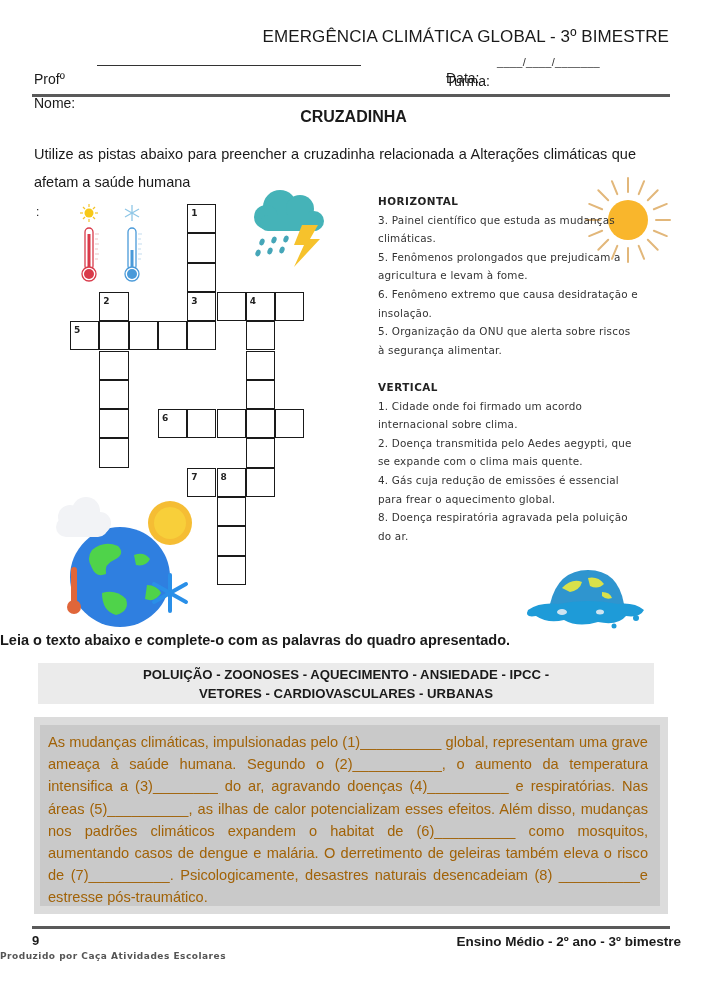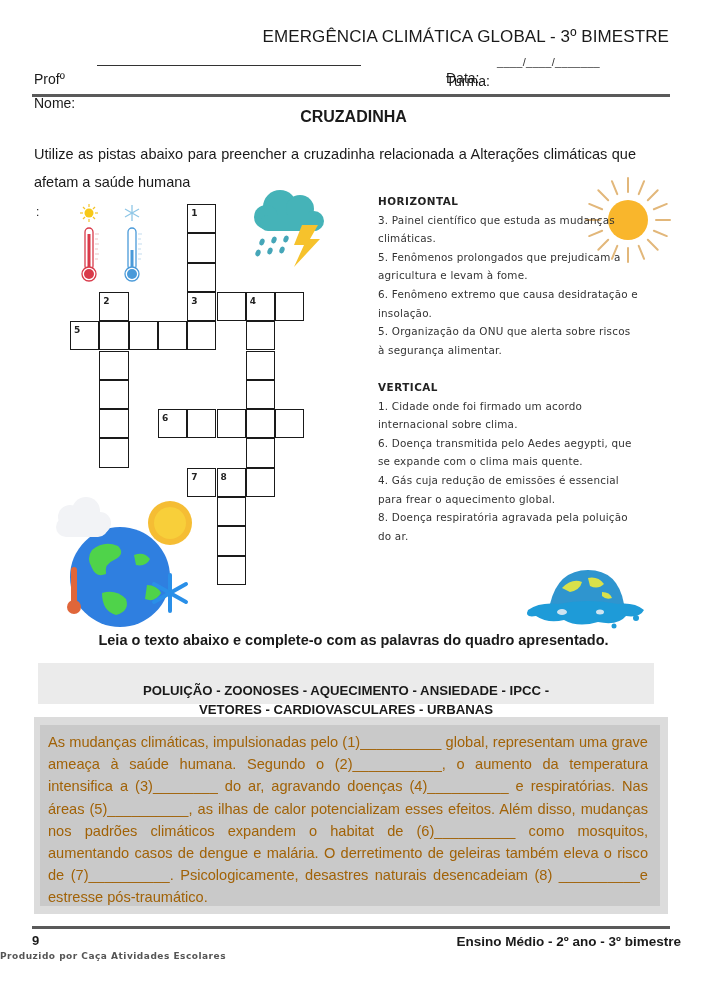--- a/index.html
+++ b/index.html
@@ -24,22 +24,22 @@
     .grid { left: 70px; top: 204px; width: 240px; height: 390px; }
     .cell { position: absolute; width: 29.3px; height: 29.3px; box-sizing: border-box; border: 1.3px solid #1a1a1a; background: #fff; }
     .cell .num { position: absolute; left: 3px; top: 3px; font-size: 9px; font-weight: bold; font-family: "DejaVu Sans", sans-serif; color: #222; }
 
     
     .clues { left: 378px; top: 192px; width: 260px; font-family: "DejaVu Sans", sans-serif; font-size: 10.4px; line-height: 18.6px; color: #333; letter-spacing: 0.2px; }
     .clues .clue-head { font-weight: bold; color: #222; letter-spacing: 0.5px; }
     .clues .gap { height: 18.6px; }
 
     
-    .read-instr { left: 0; width: 707px; top: 632px; text-align: center; font-weight: bold; font-size: 14.5px; }
-    .word-box { left: 38px; top: 663px; width: 616px; height: 41px; background: #ebebeb; text-align: center; font-weight: bold; font-size: 13.2px; line-height: 19px; padding-top: 18px; box-sizing: border-box; color: #1a1a1a; }
+    .read-instr { left: 0; width: 707px; top: 632px; text-align: left; font-weight: bold; font-size: 14.5px; }
+    .word-box { left: 38px; top: 663px; width: 616px; height: 41px; background: #ebebeb; text-align: center; font-weight: bold; font-size: 13.2px; line-height: 19px; padding-top: 2px; box-sizing: border-box; color: #1a1a1a; }
     .passage-outer { left: 34px; top: 717px; width: 634px; height: 197px; background: #dcdcdc; }
     .passage-inner { left: 40px; top: 725px; width: 620px; height: 181px; background: #c9c9c9; }
     .passage { left: 48px; top: 731px; width: 600px; font-size: 14.6px; line-height: 22.2px; text-align: justify; text-align-last: left; color: #a16207; }
 
     
     .footer-rule { left: 32px; top: 926px; width: 638px; height: 3px; background: #5a5a5a; }
     .page-num { left: 32px; top: 933px; font-weight: bold; font-size: 13px; }
     .footer-title { left: 0; width: 669px; top: 934px; text-align: right; font-weight: bold; font-size: 13.5px; padding-left: 12px; }
     .footer-credit { left: 0; width: 669px; top: 951px; font-weight: bold; font-size: 9px; color: #555; letter-spacing: 0.5px; font-family: "DejaVu Sans", sans-serif; }
 
@@ -202,21 +202,21 @@
 
 <div class="abs clues">
   <div class="clue-head">HORIZONTAL</div>
   <div>3. Painel científico que estuda as mudanças climáticas.</div>
   <div>5. Fenômenos prolongados que prejudicam a agricultura e levam à fome.</div>
   <div>6. Fenômeno extremo que causa desidratação e insolação.</div>
   <div>5. Organização da ONU que alerta sobre riscos à segurança alimentar.</div>
   <div class="gap"></div>
   <div class="clue-head">VERTICAL</div>
   <div>1. Cidade onde foi firmado um acordo internacional sobre clima.</div>
-  <div>6. Doença transmitida pelo Aedes aegypti, que se expande com o clima mais quente.</div>
+  <div>2. Doença transmitida pelo Aedes aegypti, que se expande com o clima mais quente.</div>
   <div>4. Gás cuja redução de emissões é essencial para frear o aquecimento global.</div>
   <div>8. Doença respiratória agravada pela poluição do ar.</div>
 </div>
 
 <svg class="abs" style="left:42px;top:495px;" width="152" height="125">
   <circle cx="78" cy="82" r="50" fill="#2f7fe0"></circle>
   <path d="M50 55 q12 -10 26 -4 q8 8 -4 14 q-10 4 -8 14 q-10 4 -14 -6 q-6 -10 0 -18z" fill="#4fd34a"></path>
   <path d="M92 60 q10 -4 16 4 q-4 8 -14 6z" fill="#4fd34a"></path>
   <path d="M60 98 q14 -4 24 6 q4 12 -10 16 q-14 -4 -14 -22z" fill="#4fd34a"></path>
   <path d="M105 90 q10 0 14 8 q-6 10 -16 6z" fill="#4fd34a"></path>

